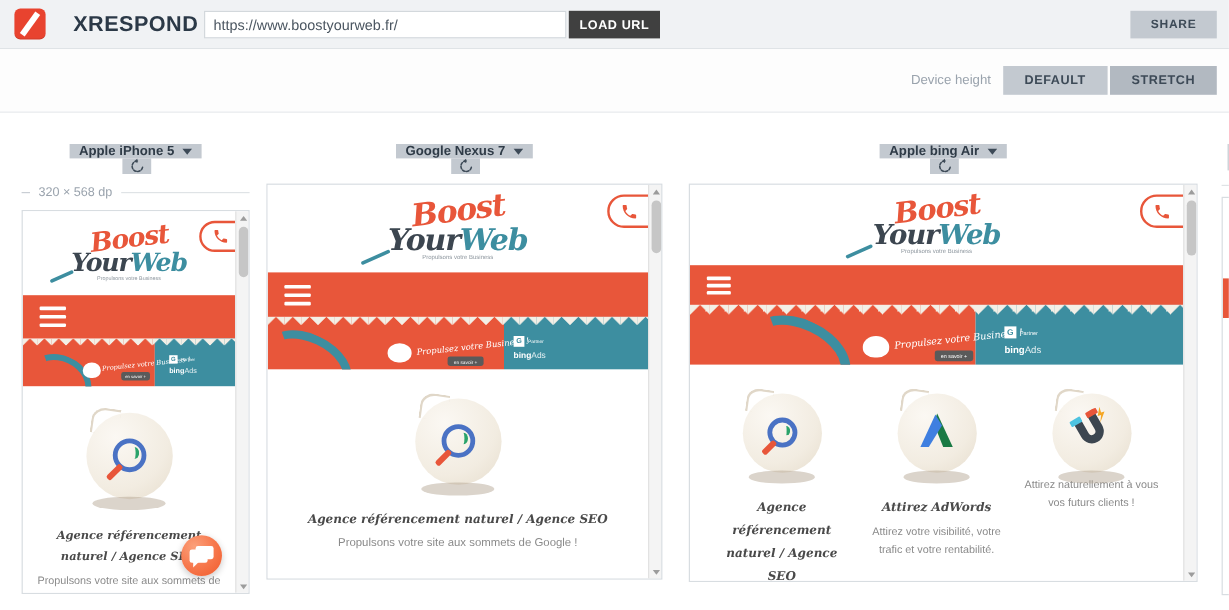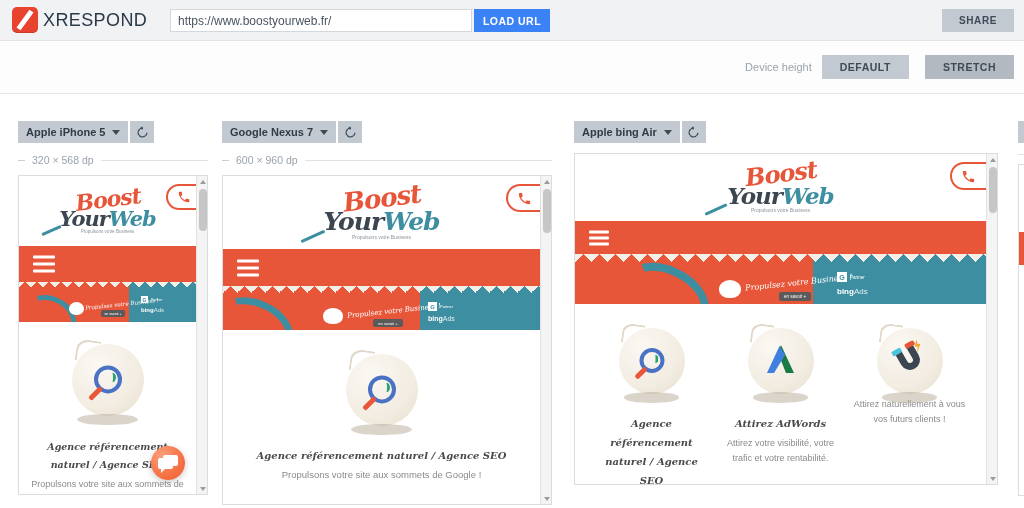--- a/index.html
+++ b/index.html
@@ -30,36 +30,36 @@
     left: 50%; top: 50%;
     width: 5px; height: 22px; background: #fff;
     transform: translate(-50%,-50%) rotate(36deg);
   }
   .brand-logo::after {
     content: ""; position: absolute;
     left: 3px; top: 3px; right: 3px; bottom: 3px;
     border: 2px solid transparent;
   }
   .brand-name {
-    margin-left: 5px; font-size: 18px; font-weight: normal;
+    margin-left: 23px; font-size: 18px; font-weight: bold;
     letter-spacing: .4px; color: #2b3947;
   }
 
   .url-input {
     position: absolute; left: 170px; top: 9px;
     width: 302px; height: 23px;
     border: 1px solid #d3d8dc; background: #fff;
     font-family: "Liberation Sans", sans-serif;
     font-size: 12px; color: #4a5560;
     padding: 0 7px; outline: none;
   }
   .load-btn {
     position: absolute; left: 474px; top: 9px;
     width: 76px; height: 23px;
-    background: #3b82f6; border: none; cursor: pointer;
+    background: #404040; border: none; cursor: pointer;
     color: #fff; font-size: 10.5px; font-weight: bold;
     letter-spacing: .5px;
     font-family: "Liberation Sans", sans-serif;
   }
   .share-btn {
     position: absolute; right: 10px; top: 9px;
     width: 72px; height: 23px;
     background: #c3c9d0; border: none; cursor: pointer;
     color: #3d4a57; font-size: 10px; font-weight: bold;
     letter-spacing: .6px;
@@ -78,31 +78,31 @@
     font-size: 11px; color: #9aa3ad; margin-right: 10px;
   }
   .seg {
     height: 24px; border: none; cursor: pointer;
     background: #c3c9d0; color: #3d4a57;
     font-size: 10.5px; font-weight: bold; letter-spacing: .5px;
     padding: 0 18px;
     font-family: "Liberation Sans", sans-serif;
   }
   .seg.active { background: #b2b9c1; }
-  .seg-group { display: flex; gap: 16px; margin-right: 10px; }
+  .seg-group { display: flex; gap: 2px; margin-right: 10px; }
 
   
   .stage {
     position: absolute; left: 0; top: 94px;
     width: 1024px; height: 414px;
     background: #ffffff; overflow: hidden;
   }
   .device { position: absolute; top: 0; }
 
-  .dev-head { display: flex; align-items: center; height: 24px; margin-top: 26px; }
+  .dev-head { display: flex; align-items: center; height: 24px; margin-top: 26px; flex-direction: column; }
   .dev-select {
     height: 22px; background: #c3c9d0; border: none; cursor: pointer;
     color: #2f3b47; font-size: 11px; font-weight: bold;
     padding: 0 8px; display: flex; align-items: center; gap: 7px;
     font-family: "Liberation Sans", sans-serif;
   }
   .caret {
     width: 0; height: 0; border-left: 4px solid transparent;
     border-right: 4px solid transparent; border-top: 5px solid #3d4a57;
   }
@@ -403,25 +403,20 @@
       <div class="dev-select">
         <span>Google Nexus 7</span>
         <span class="caret"></span>
       </div>
       <button class="dev-reload">
         <svg width="13" height="13" viewBox="0 0 16 16" aria-hidden="true">
           <path d="M8 2.6A5.4 5.4 0 1 0 13.4 8" fill="none" stroke="#3d4a57" stroke-width="1.6" stroke-linecap="round" stroke-dasharray="2.6 1.6"></path>
           <path d="M8 0.2 L8 5 L5.2 2.6 Z" fill="#3d4a57"></path>
         </svg>
       </button>
-    </div>
-    <div class="dev-dims">
-      <span class="dash"></span>
-      <span>600 × 960 dp</span>
-      <span class="rule"></span>
     </div>
 
     <div class="frame" style="height:330px;">
       <div class="vp" style="right:11px;">
         <div class="site">
 
           <div class="site-logo-wrap" style="height:73px;">
             <div class="bylogo" style="width:160px;">
               <span class="l1" style="font-size:26px;">Boost</span>
               <span class="l2" style="font-size:25px;"><span class="y">Y</span><span class="y">our</span><span class="w">Web</span></span>

